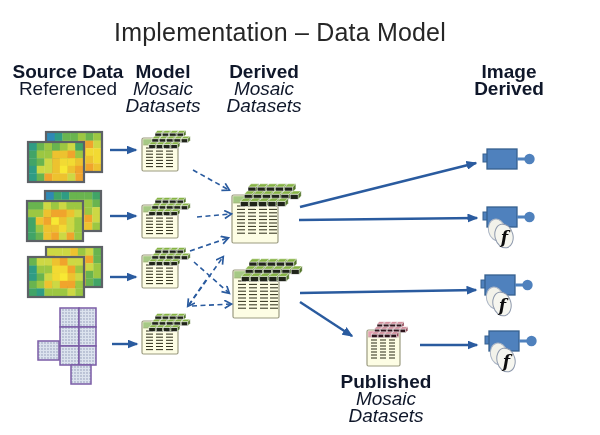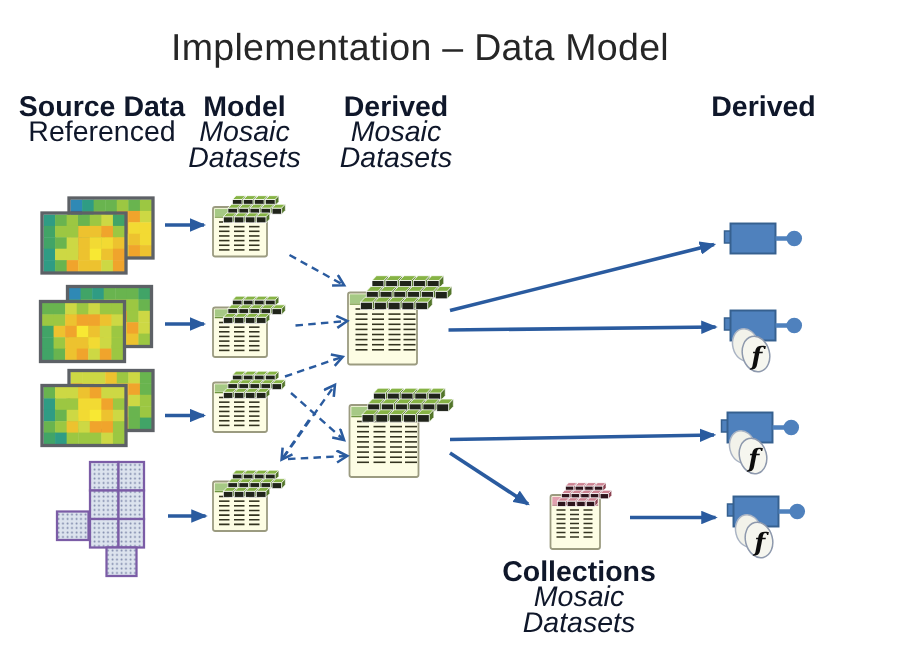--- a/index.html
+++ b/index.html
@@ -26,24 +26,25 @@
       <div class="hline bold">Model</div>
       <div class="hline italic">Mosaic</div>
       <div class="hline italic">Datasets</div>
     </div>
     <div class="col-header" style="left: 199px; top: 63px;">
       <div class="hline bold">Derived</div>
       <div class="hline italic">Mosaic</div>
       <div class="hline italic">Datasets</div>
     </div>
     <div class="col-header" style="left: 444px; top: 63px;">
+      <div class="hline bold">Image</div>
       <div class="hline bold">Derived</div>
     </div>
     <div class="col-header" style="left: 321px; top: 373px;">
-      <div class="hline bold">Collections</div>
+      <div class="hline bold">Published</div>
       <div class="hline italic">Mosaic</div>
       <div class="hline italic">Datasets</div>
     </div>
     <svg width="600" height="435" viewBox="0 0 600 435">
       <defs>
         <pattern id="stip" width="3" height="3" patternUnits="userSpaceOnUse">
           <rect width="3" height="3" fill="#dce3ee"></rect>
           <circle cx="1" cy="1" r="0.65" fill="#7f89ab"></circle>
         </pattern>
         <marker id="ahS" markerWidth="11" markerHeight="9" refX="9.5" refY="4.5" orient="auto" markerUnits="userSpaceOnUse">

